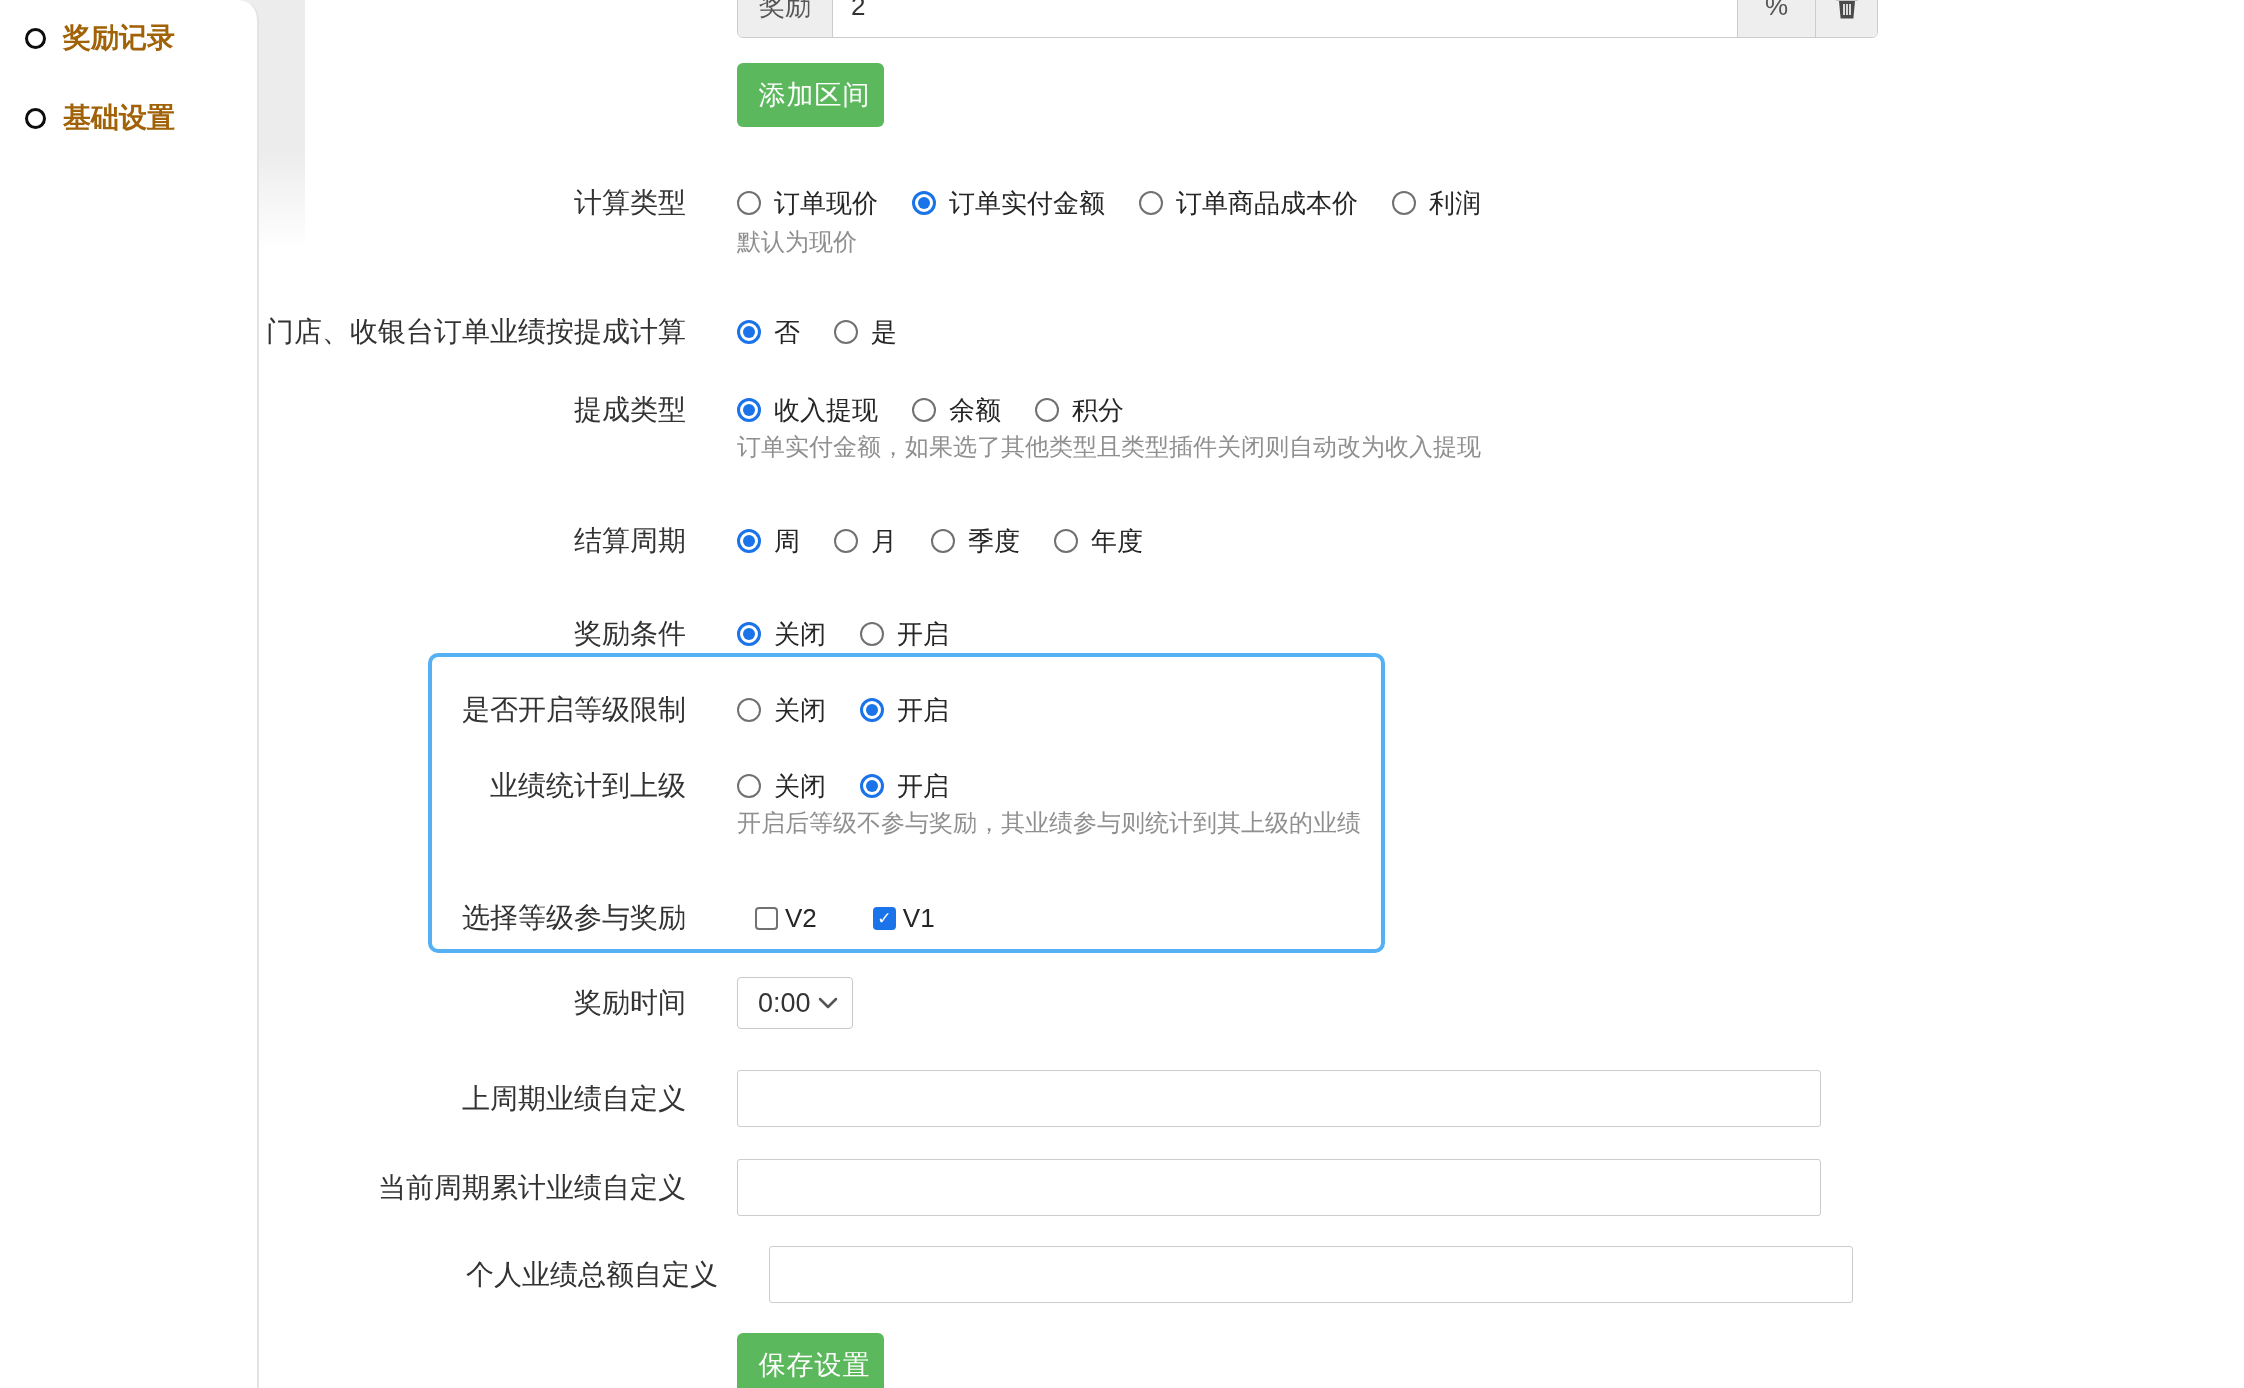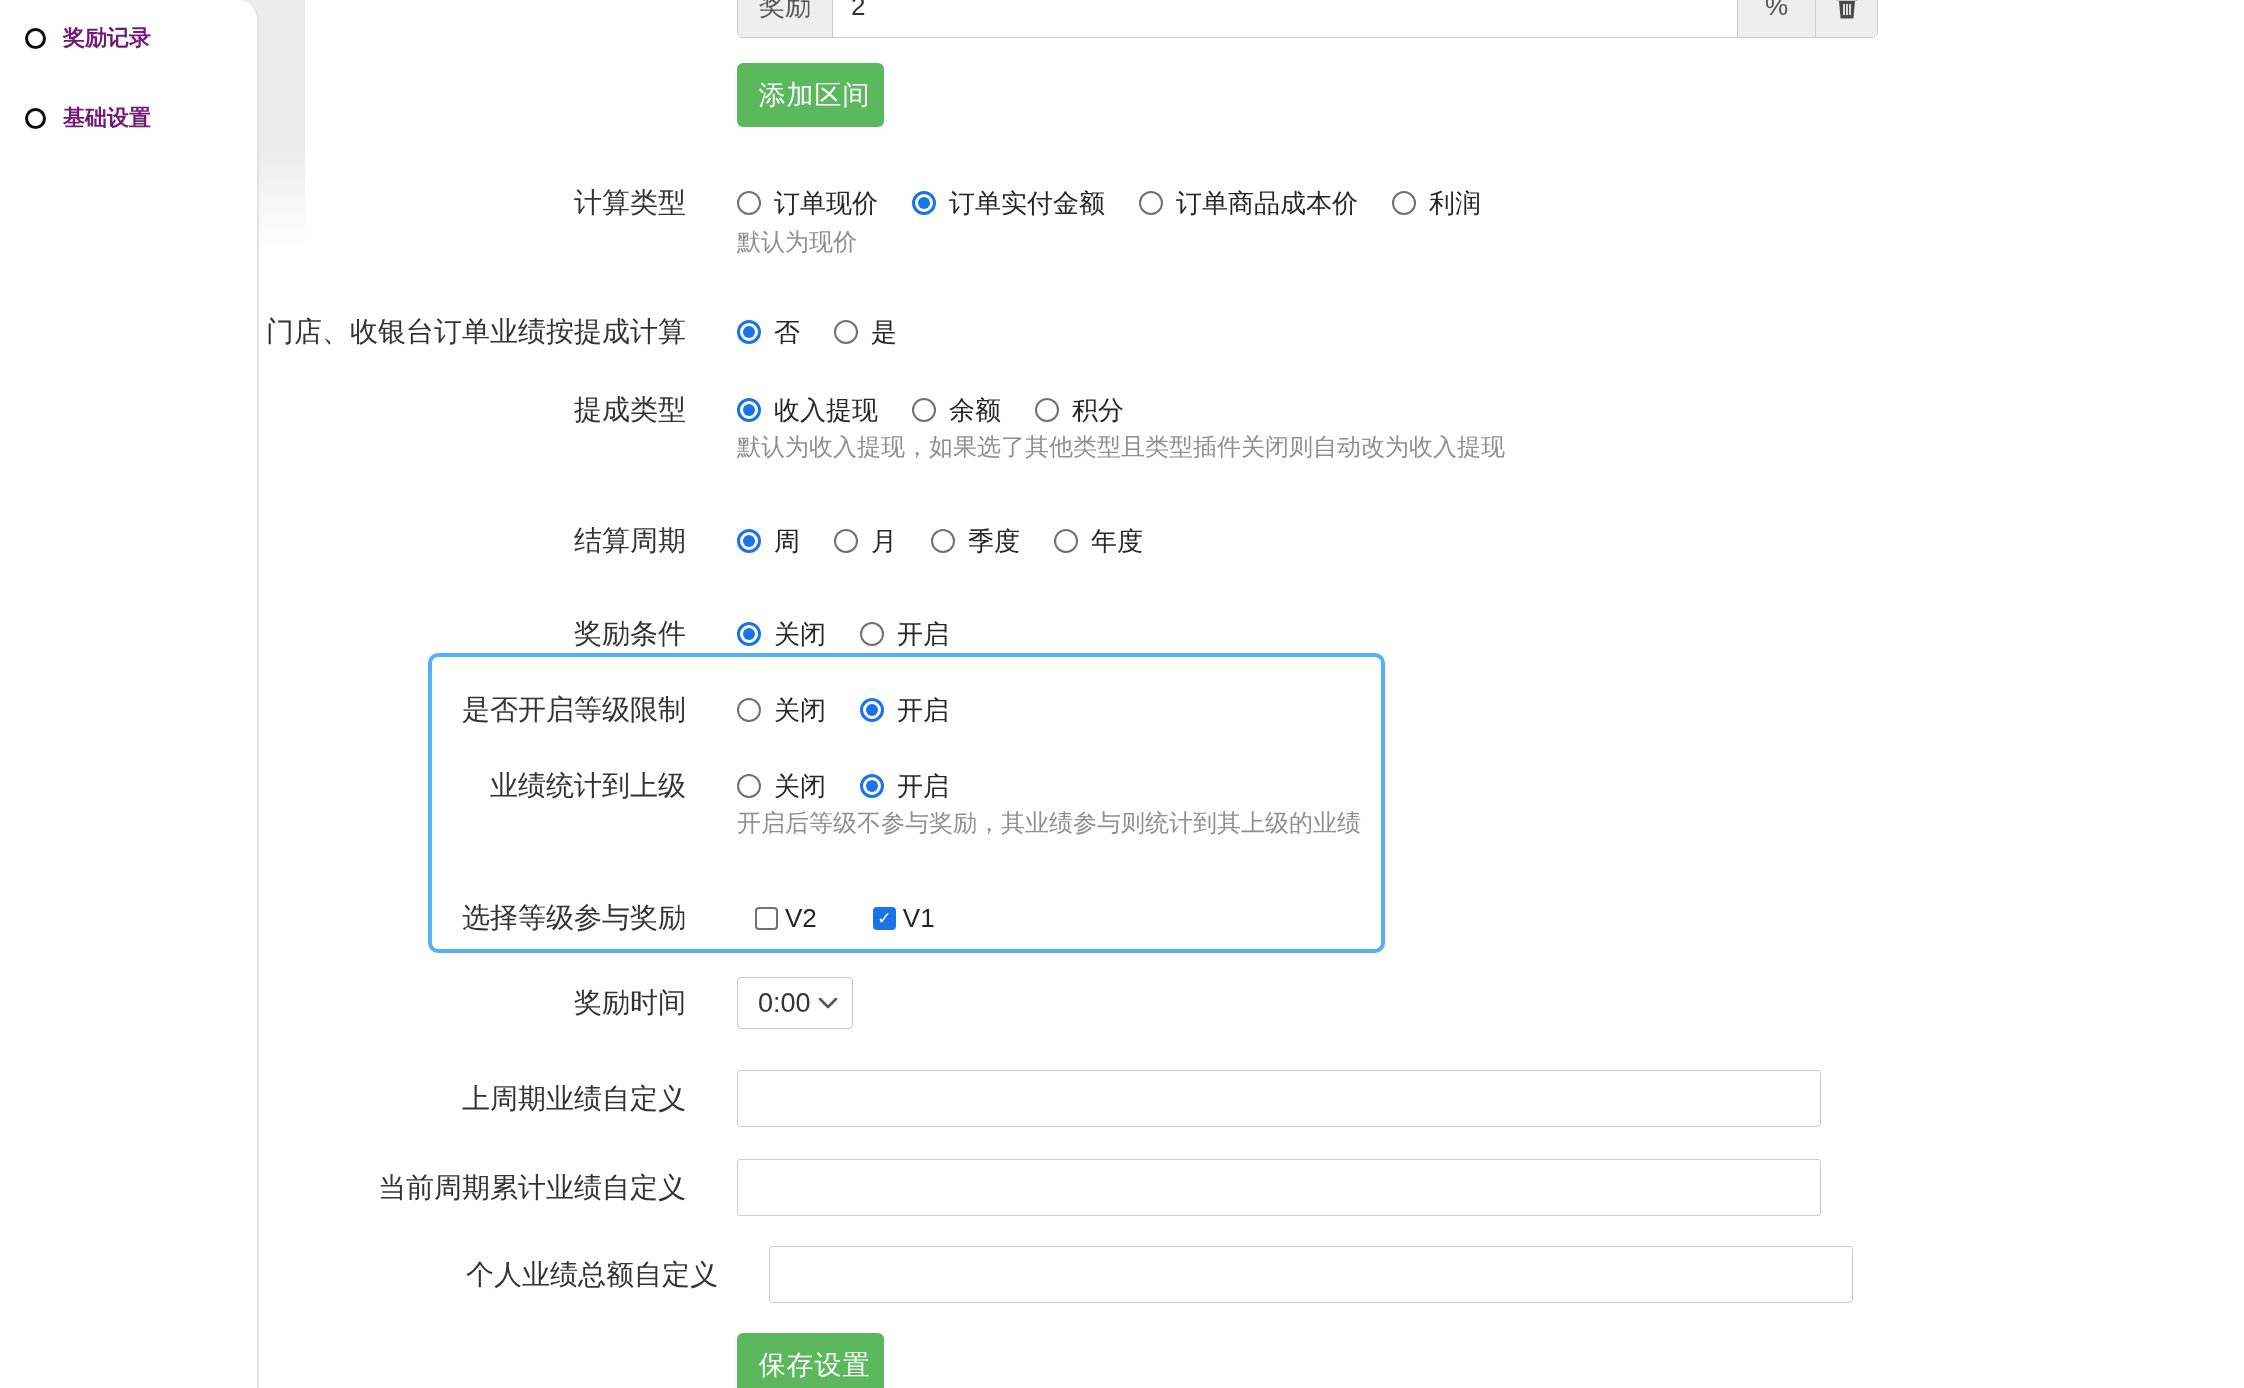--- a/index.html
+++ b/index.html
@@ -13,21 +13,21 @@
   #page{position:relative;width:2244px;height:1388px;overflow:hidden;background:#ededed;}
 
   
   .content{position:absolute;left:259px;top:0;right:0;bottom:0;background:#fff;}
   .gutter-shade{position:absolute;left:259px;top:0;width:46px;height:250px;
     background:linear-gradient(180deg,#ececec 60%,rgba(236,236,236,0));}
   .sidebar{position:absolute;left:0;top:0;width:259px;height:1388px;background:#fff;
     border-right:2px solid #e3e3e3;border-top-right-radius:20px;}
   .side-item{position:absolute;left:25px;height:34px;display:flex;align-items:center;gap:17px;cursor:pointer;}
   .side-bullet{width:21px;height:21px;border:3px solid #0d0d0d;border-radius:50%;background:#fff;flex:0 0 auto;}
-  .side-label{font-size:22px;font-weight:600;color:#701a75;white-space:nowrap;}
+  .side-label{font-size:28px;font-weight:600;color:#a16207;white-space:nowrap;}
 
   
   .interval-group{position:absolute;left:737px;top:-26px;width:1141px;height:64px;display:flex;
     border:1px solid #ccc;border-radius:6px;background:#fff;overflow:hidden;}
   .ig-addon{background:#eeeeee;display:flex;align-items:center;justify-content:center;
     font-size:26px;color:#555;flex:0 0 auto;}
   .ig-prefix{width:95px;border-right:1px solid #ccc;}
   .ig-unit{width:78px;border-left:1px solid #ccc;}
   .ig-del{width:62px;border-left:1px solid #ccc;cursor:pointer;}
   .ig-input{flex:1 1 auto;border:none;outline:none;font-size:26px;color:#333;padding:0 0 0 18px;
@@ -155,21 +155,21 @@
         <span class="radio-opt">
           <span class="radio-circle"></span>
           <span class="radio-label">余额</span>
         </span>
         <span class="radio-opt">
           <span class="radio-circle"></span>
           <span class="radio-label">积分</span>
         </span>
       </div>
   </div>
-  <div class="hint" style="top:431px;">默认为收入提现，如果选了其他类型且类型插件关闭则自动改为收入提现</div>
+  <div class="hint" style="top:431px;">订单实付金额，如果选了其他类型且类型插件关闭则自动改为收入提现</div>
 
   <div class="form-row" style="top:518px;">
     <div class="row-label">结算周期</div>
     <div class="row-content">
         <span class="radio-opt">
           <span class="radio-circle sel"></span>
           <span class="radio-label">周</span>
         </span>
         <span class="radio-opt">
           <span class="radio-circle"></span>

